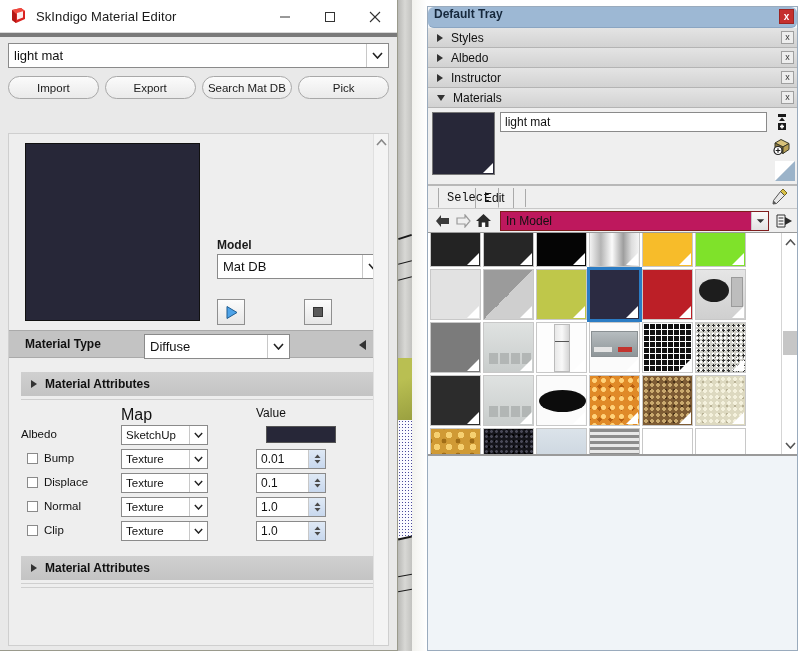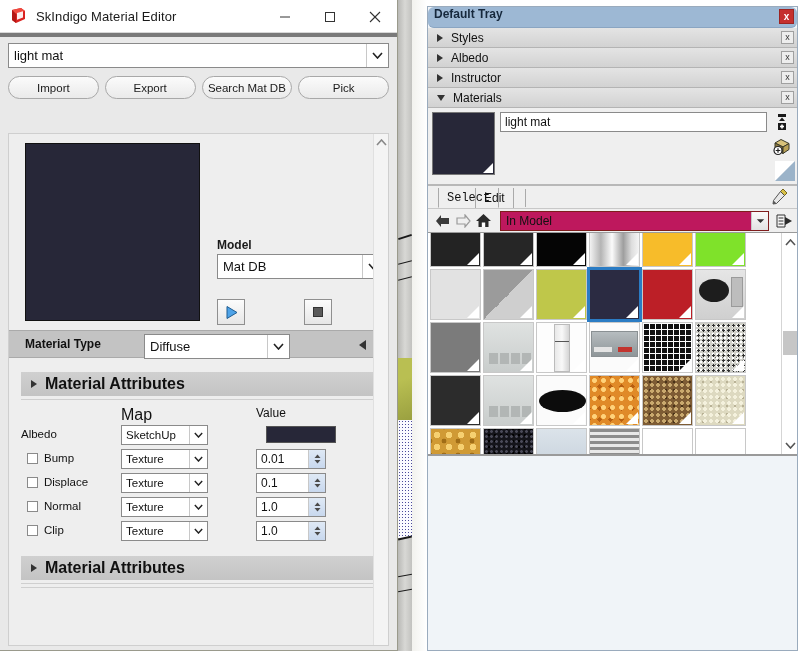--- a/index.html
+++ b/index.html
@@ -128,21 +128,21 @@
   #mt-combo { position: absolute; left: 135px; top: 3px; width: 146px; }
   #mt-arrow { position: absolute; right: 22px; top: 9px; }
 
   
   .sect-hdr {
     position: relative; height: 24px; margin: 14px 8px 0 12px;
     background: linear-gradient(#d0d0d0,#c4c4c4);
     display: flex; align-items: center;
   }
   .sect-hdr .tri { margin-left: 10px; margin-right: 8px; }
-  .sect-hdr .ttl { font-size: 16px; font-weight: bold; color: #111; }
+  .sect-hdr .ttl { font-size: 12px; font-weight: bold; color: #111; }
   .hdr-hairline { height: 1px; background: #cfcfcf; margin: 3px 8px 0 12px; }
 
   #assign-preset {
     position: absolute; right: 3px; top: -2px;
     width: 146px; height: 22px; border-radius: 11px;
     border: 1px solid #a8a8a8;
     background: linear-gradient(#fbfbfb,#eaeaea);
     display: flex; align-items: center; justify-content: center;
     font-size: 11.5px; color: #1a1a1a;
   }

